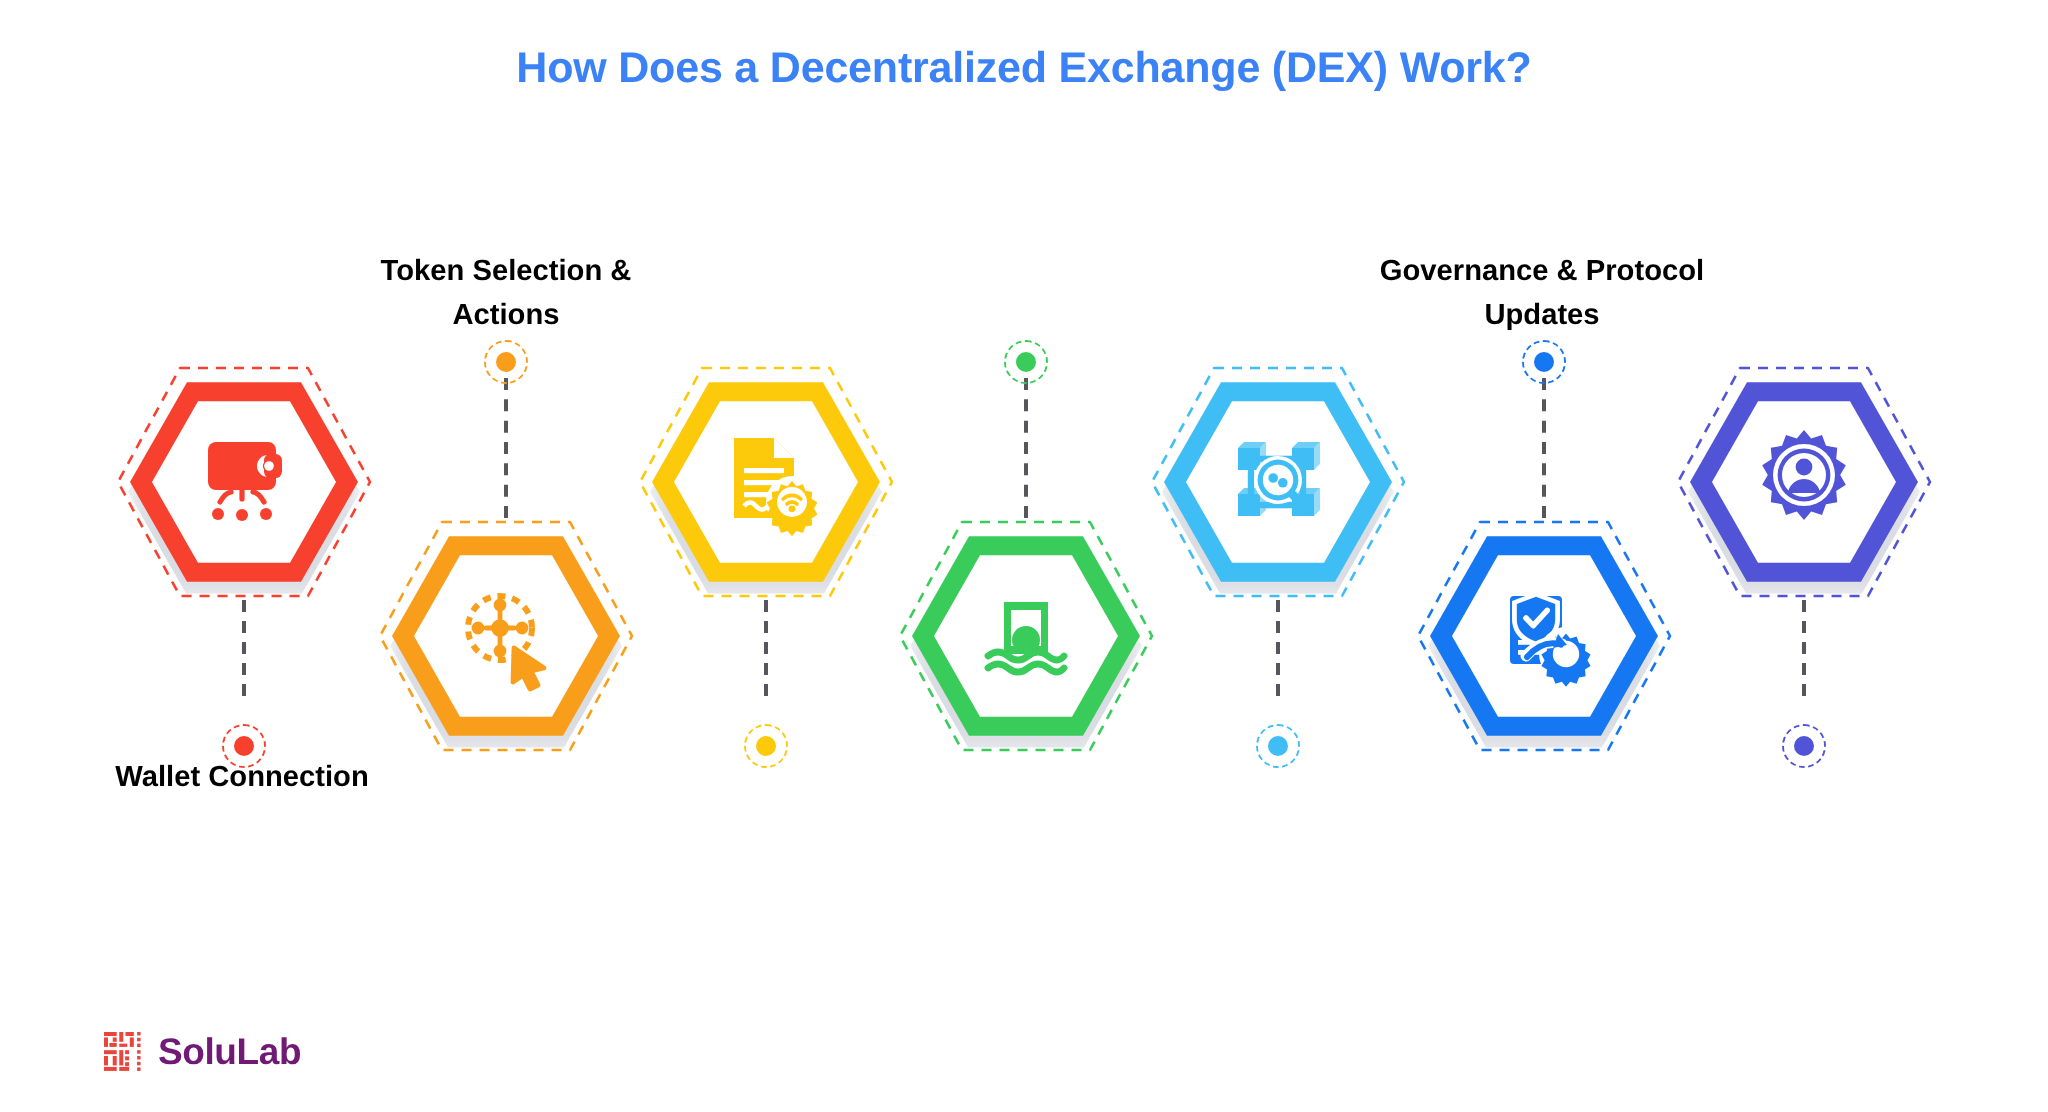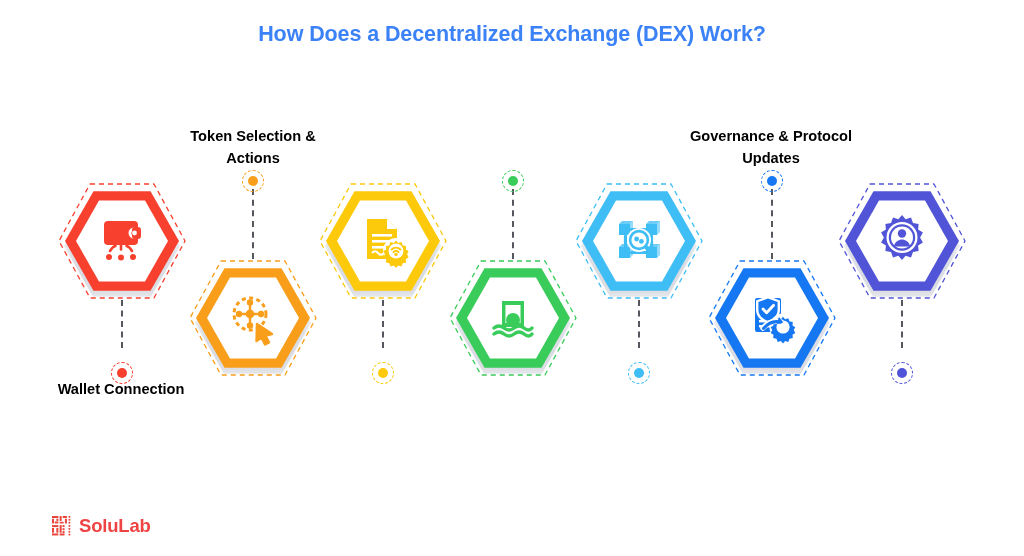--- a/index.html
+++ b/index.html
@@ -82,21 +82,21 @@
     font-size: 14.6px;
     font-weight: 700;
     color: #000000;
     line-height: 22px;
     white-space: pre-line;
   }
 
   
   .logo { position: absolute; left: 52px; top: 515px; display:flex; align-items:center; gap:7px; }
   .logo-mark { width: 20px; height: 20px; display:block; }
-  .logo-text { font-size: 18.5px; font-weight: 600; color: #ef4444; letter-spacing:-0.2px; }
+  .logo-text { font-size: 18.5px; font-weight: 600; color: #701a75; letter-spacing:-0.2px; }
 </style>
 </head>
 <body>
 
 <div id="stage">
 
   <div class="title">How Does a Decentralized Exchange (DEX) Work?</div>
 
   <div class="node" style="left:58px; top:182px; color:#F8402E;">
     <div class="hex-wrap">

